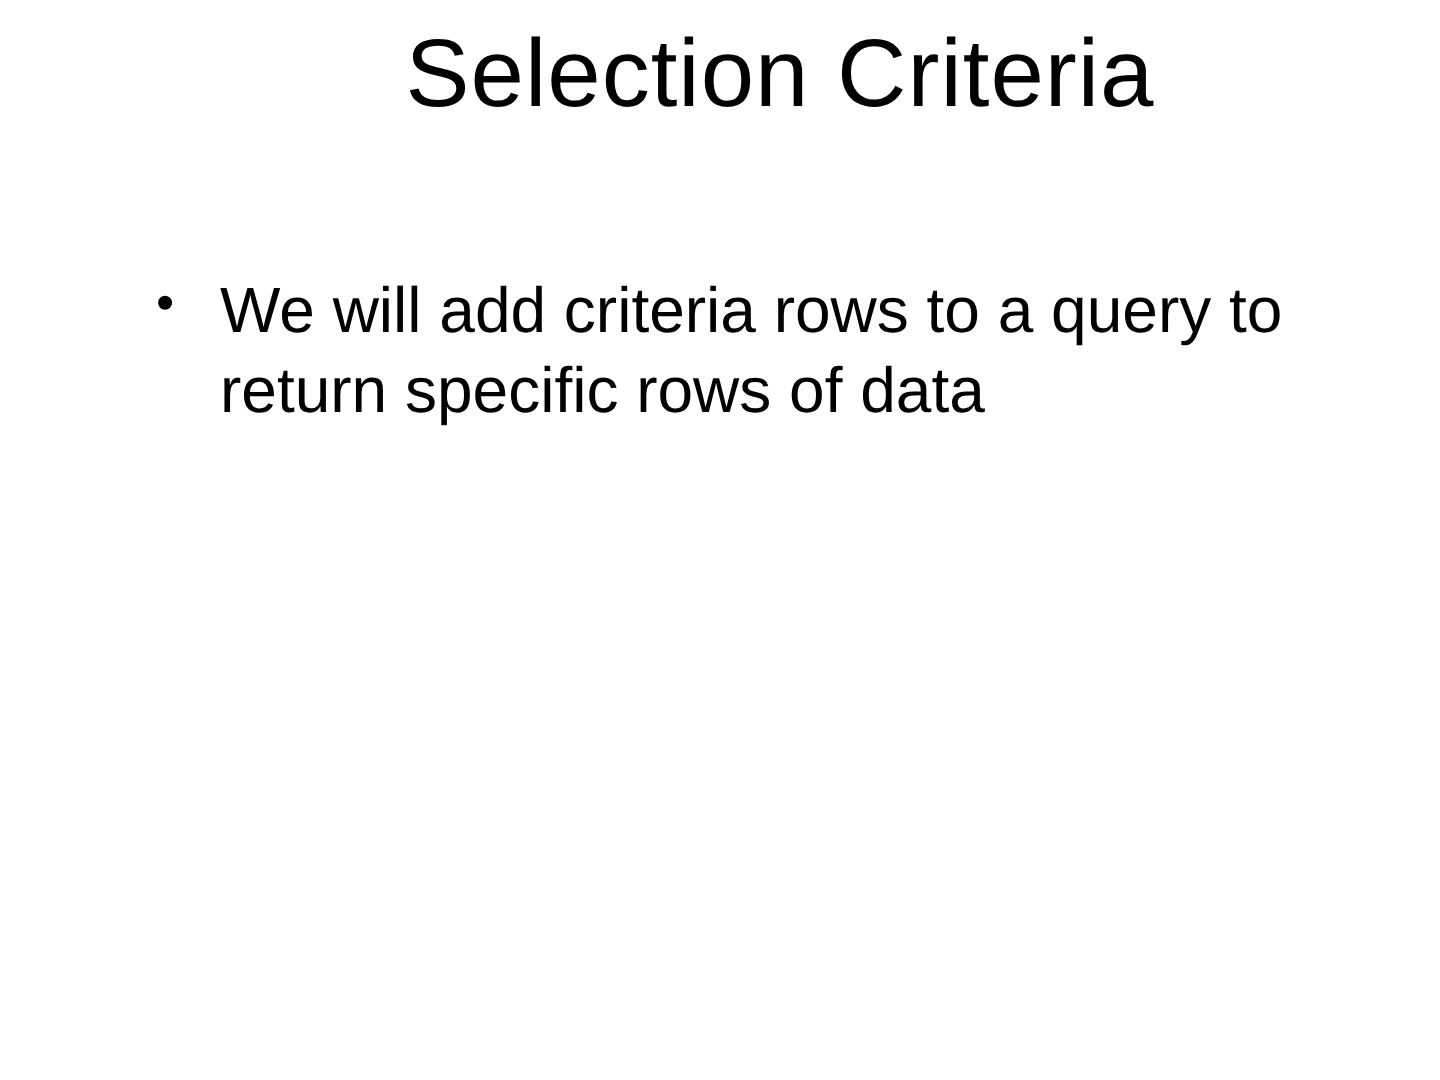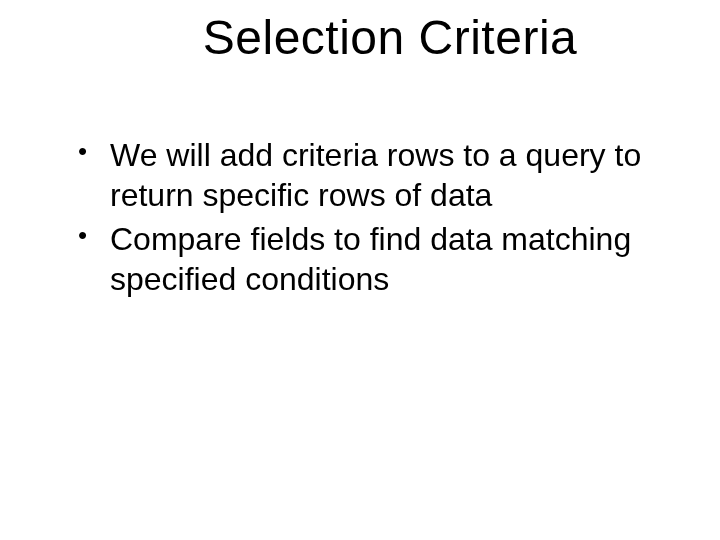--- a/index.html
+++ b/index.html
@@ -49,15 +49,14 @@
       font-size: 26px;
     }
   </style>
 </head>
 <body>
 
 <div class="slide">
   <h1 class="title">Selection Criteria</h1>
   <ul class="bullets">
     <li>We will add criteria rows to a query to return specific rows of data</li>
-    <li>Compare fields to find data matching specified conditions</li>
   </ul>
 </div>
 
 </body></html>

